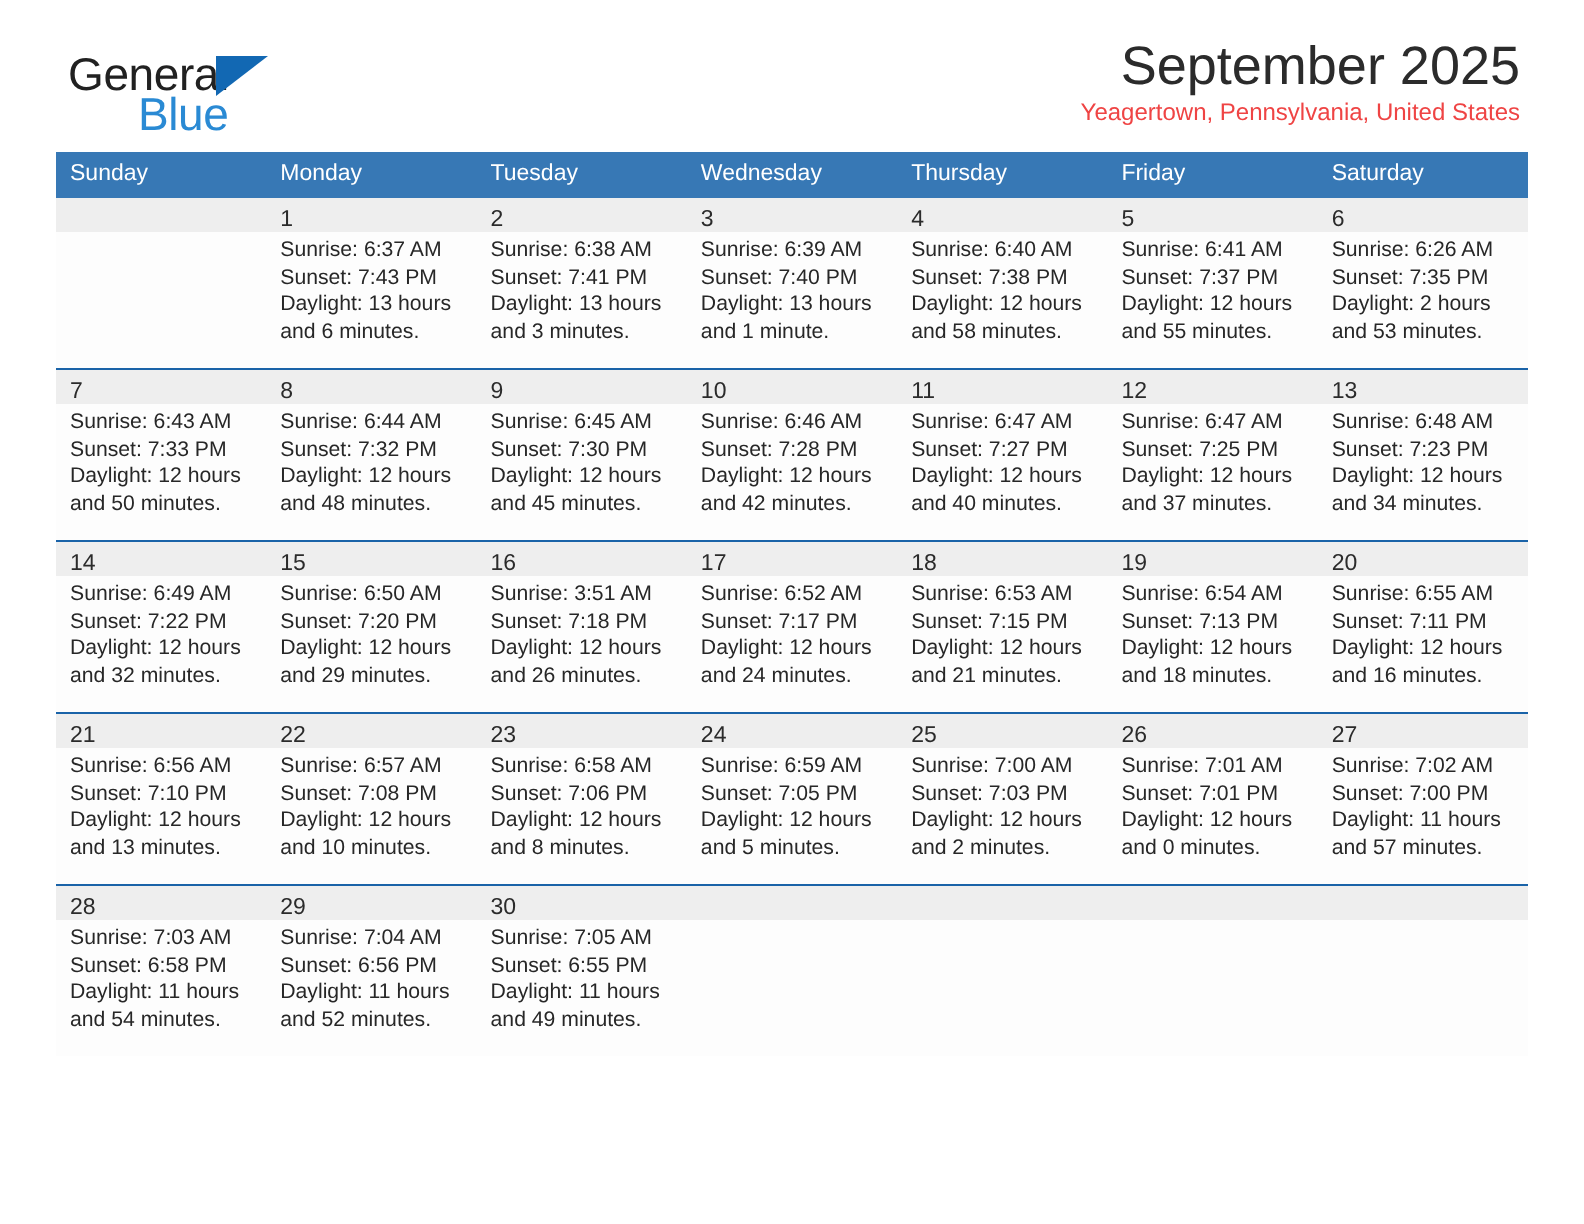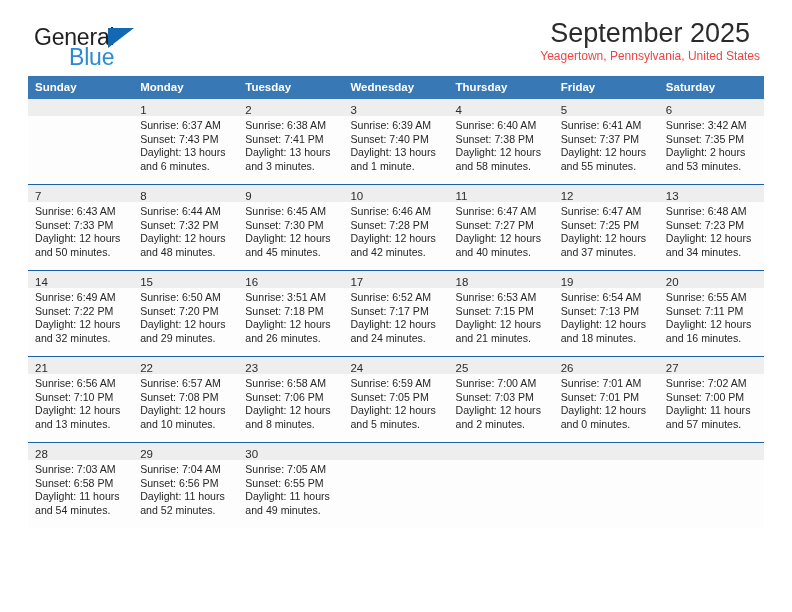--- a/index.html
+++ b/index.html
@@ -58,21 +58,21 @@
     top: 20px;
     font-size: 23px;
     letter-spacing: -0.2px;
     color: #2a8ad4;
     line-height: 1;
   }
   .title-block {
     position: absolute;
     right: 4px;
     top: 18px;
-    text-align: center;
+    text-align: right;
   }
   .cal-title {
     font-size: 27px;
     font-weight: normal;
     color: #2b2b2b;
     line-height: 1.15;
     white-space: nowrap;
   }
   .cal-subtitle {
     margin-top: 0;
@@ -87,21 +87,21 @@
     width: 736px;
     border-collapse: collapse;
     table-layout: fixed;
   }
   .calendar col { width: 14.2857%; }
 
   .calendar thead th {
     background: #3778b5;
     color: #ffffff;
     font-size: 11.5px;
-    font-weight: bold;
+    font-weight: normal;
     text-align: left;
     padding: 5px 0 6px 7px;
     border: none;
   }
 
   .calendar tbody td {
     vertical-align: top;
     padding: 0;
     border-top: 1.6px solid #1a63a8;
     background: #fdfdfd;
@@ -222,21 +222,21 @@
             <div class="daynum-band"><span class="daynum">5</span></div>
             <div class="cell-body">
               <div class="cell-line">Sunrise: 6:41 AM</div>
               <div class="cell-line">Sunset: 7:37 PM</div>
               <div class="cell-line wrap">Daylight: 12 hours and 55 minutes.</div>
             </div>
           </td>
           <td>
             <div class="daynum-band"><span class="daynum">6</span></div>
             <div class="cell-body">
-              <div class="cell-line">Sunrise: 3:42 AM</div>
+              <div class="cell-line">Sunrise: 6:26 AM</div>
               <div class="cell-line">Sunset: 7:35 PM</div>
               <div class="cell-line wrap">Daylight: 2 hours and 53 minutes.</div>
             </div>
           </td>
         </tr>
         <tr>
           <td>
             <div class="daynum-band"><span class="daynum">7</span></div>
             <div class="cell-body">
               <div class="cell-line">Sunrise: 6:43 AM</div>

